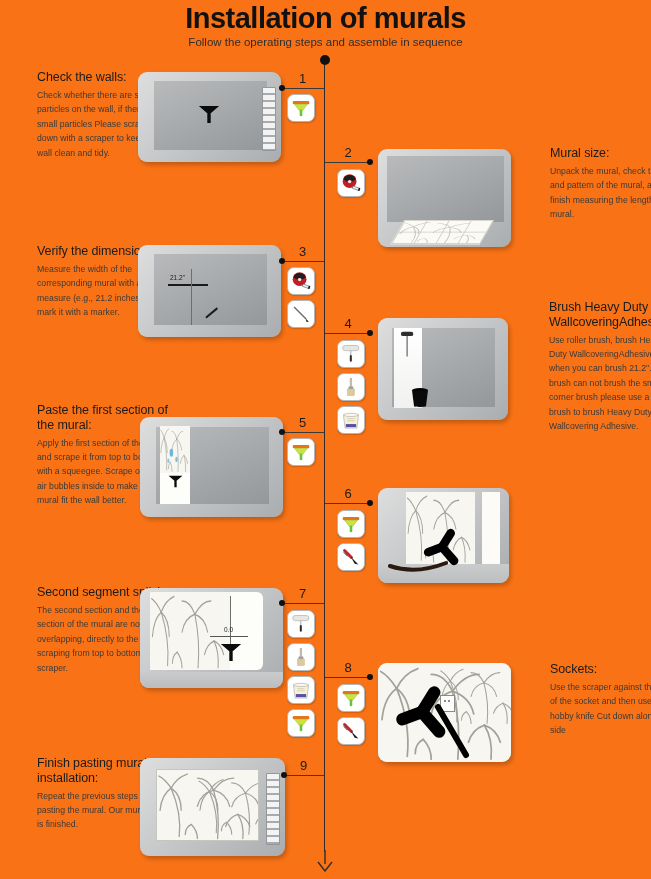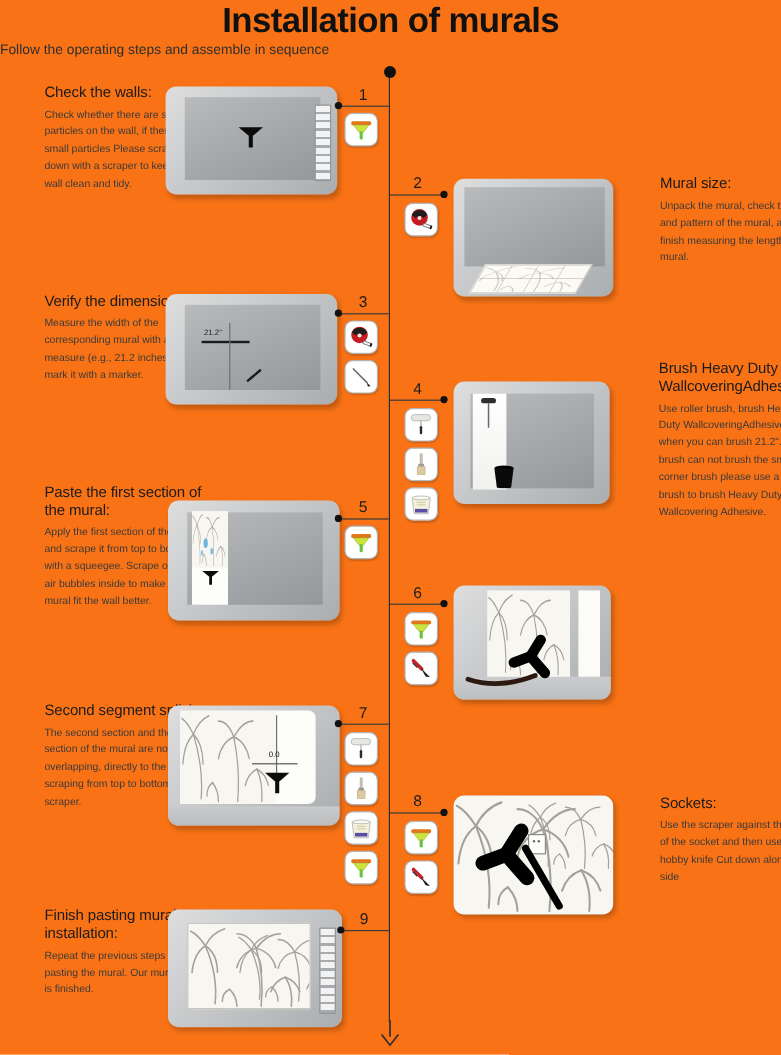--- a/index.html
+++ b/index.html
@@ -1,21 +1,21 @@
 <!DOCTYPE html>
 <html><head>
 <meta charset="utf-8">
 <style>
   html,body{margin:0;padding:0;background:#fff;}
   body{font-family:"Liberation Sans", sans-serif;-webkit-font-smoothing:antialiased;}
   #canvas{position:relative;width:651px;height:879px;background:#f97316;overflow:hidden;}
 
   
   .title{position:absolute;left:0;top:2px;width:651px;text-align:center;font-size:29px;font-weight:bold;color:#111;letter-spacing:-0.5px;}
-  .subtitle{position:absolute;left:0;top:36px;width:651px;text-align:left;font-size:11.5px;color:#2e2e2e;}
+  .subtitle{position:absolute;left:0;top:36px;width:651px;text-align:center;font-size:11.5px;color:#2e2e2e;}
 
   
   .timeline{position:absolute;left:324px;top:60px;width:1.4px;height:792px;background:#2e2e2e;}
   .timeline-dot{position:absolute;left:320px;top:55px;width:10px;height:10px;border-radius:50%;background:#111;}
   .timeline-arrow{position:absolute;left:316px;top:850px;width:18px;height:22px;}
 
   
   .stext{position:absolute;color:#1b1b1b;margin-left:33px;}
   .stext h3{margin:0 0 3px 0;font-size:12.5px;font-weight:400;line-height:1.18;color:#1b1b1b;letter-spacing:-0.1px;}
   .stext h3.nowrap{white-space:nowrap;}

